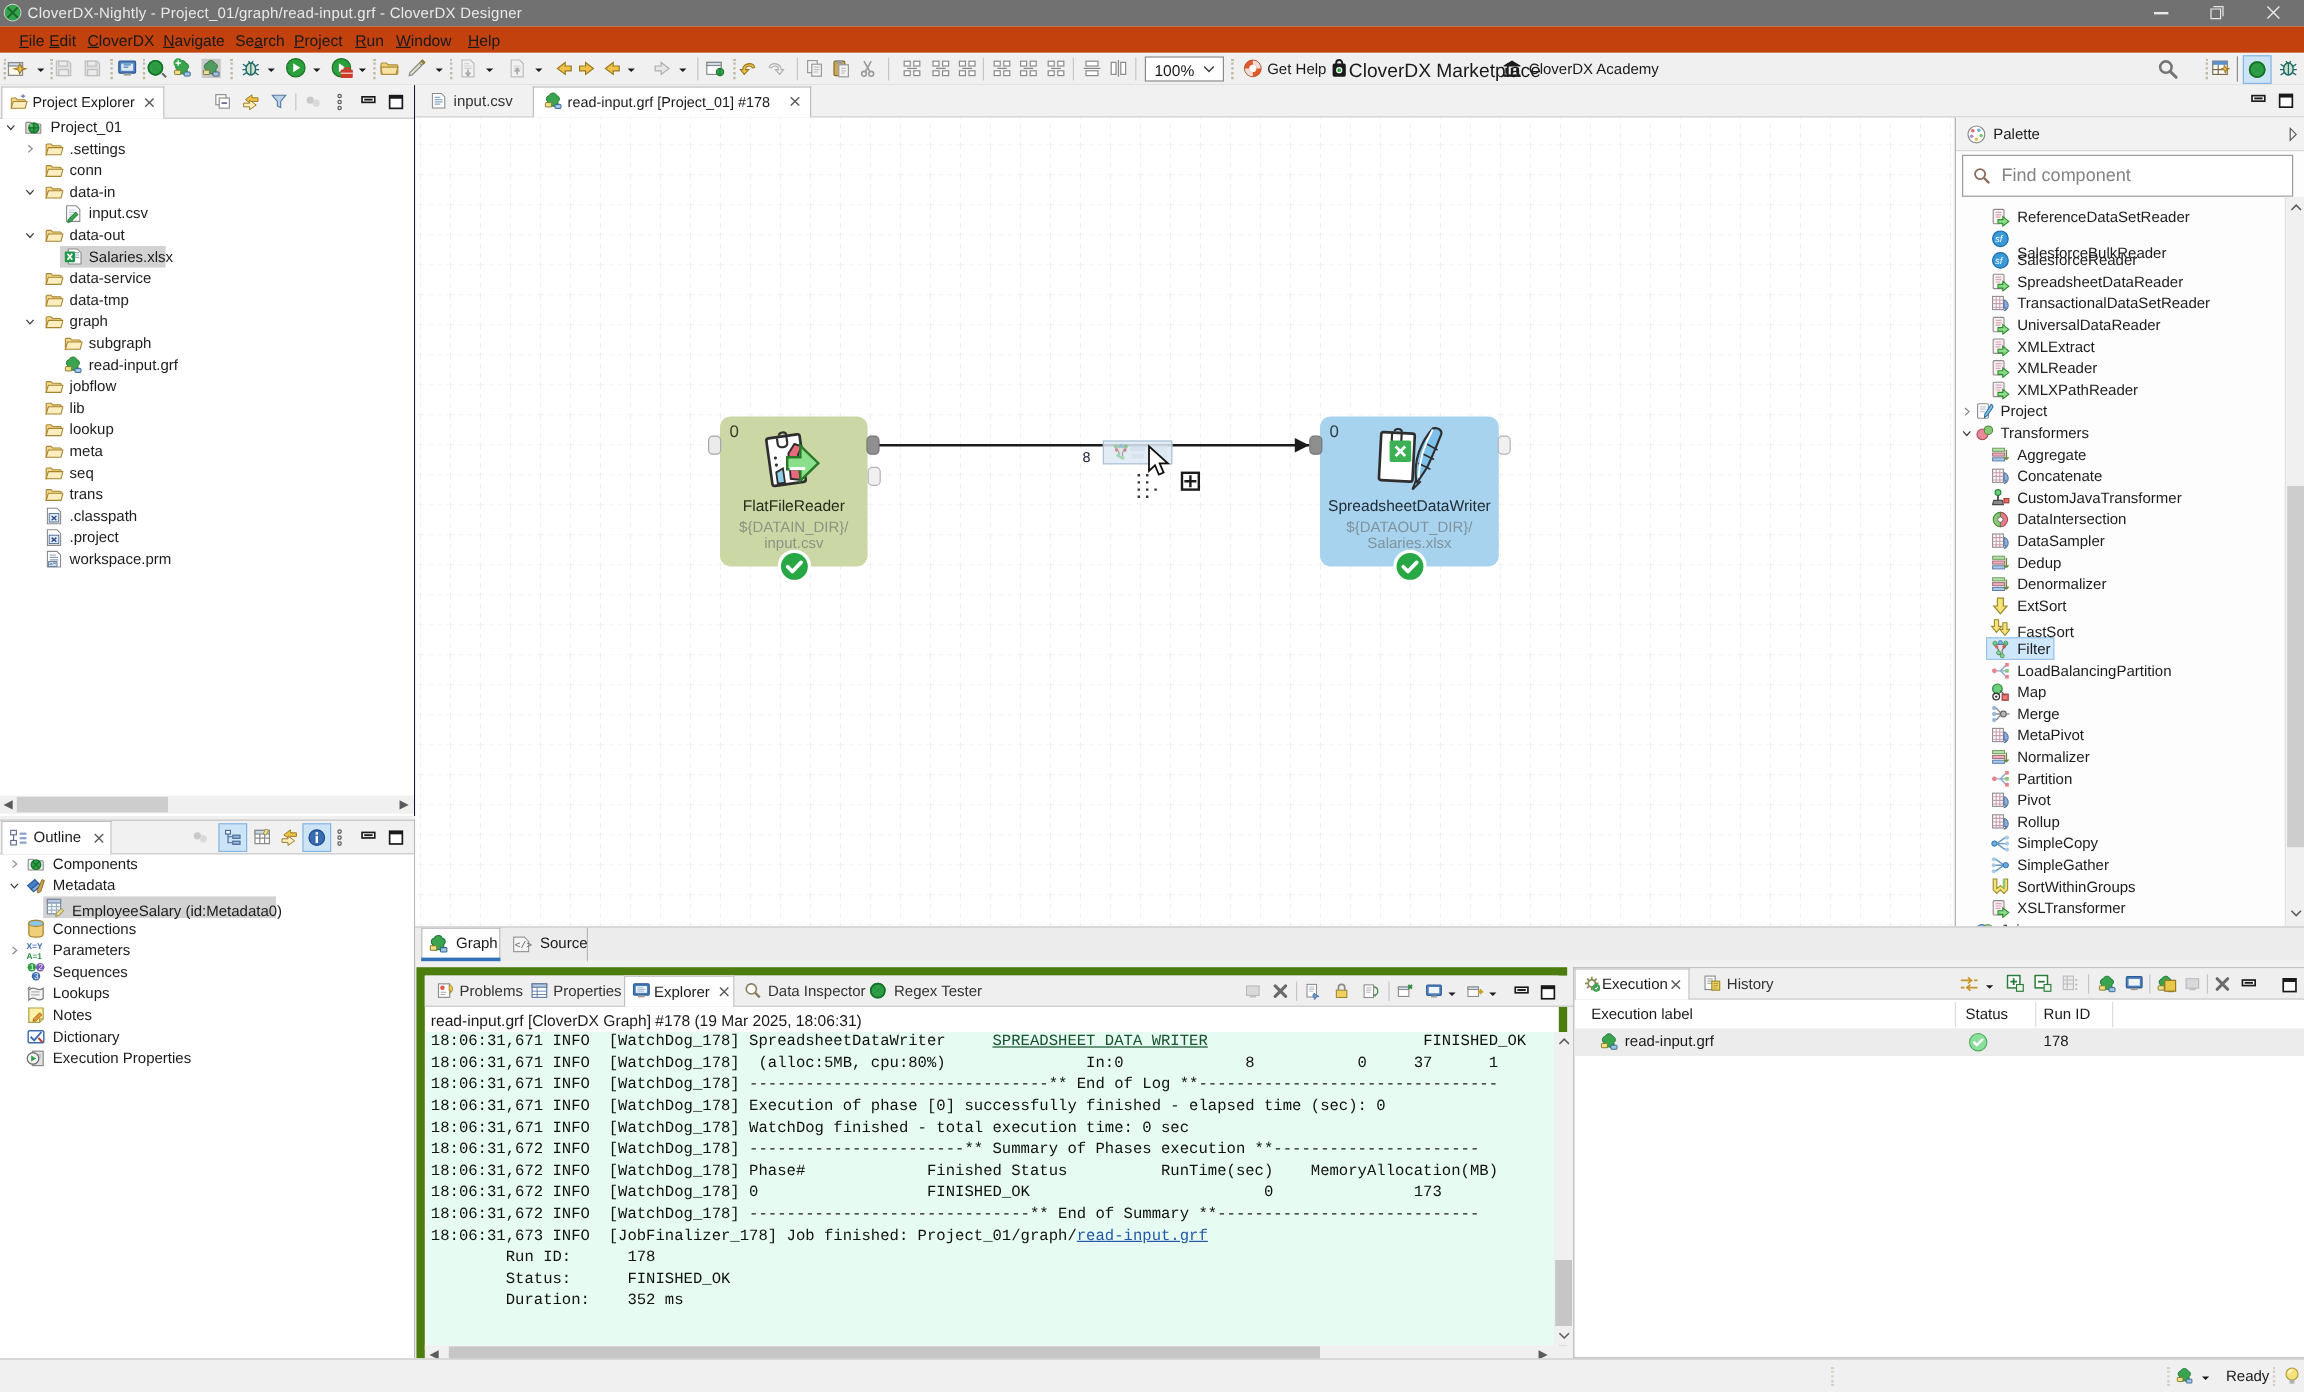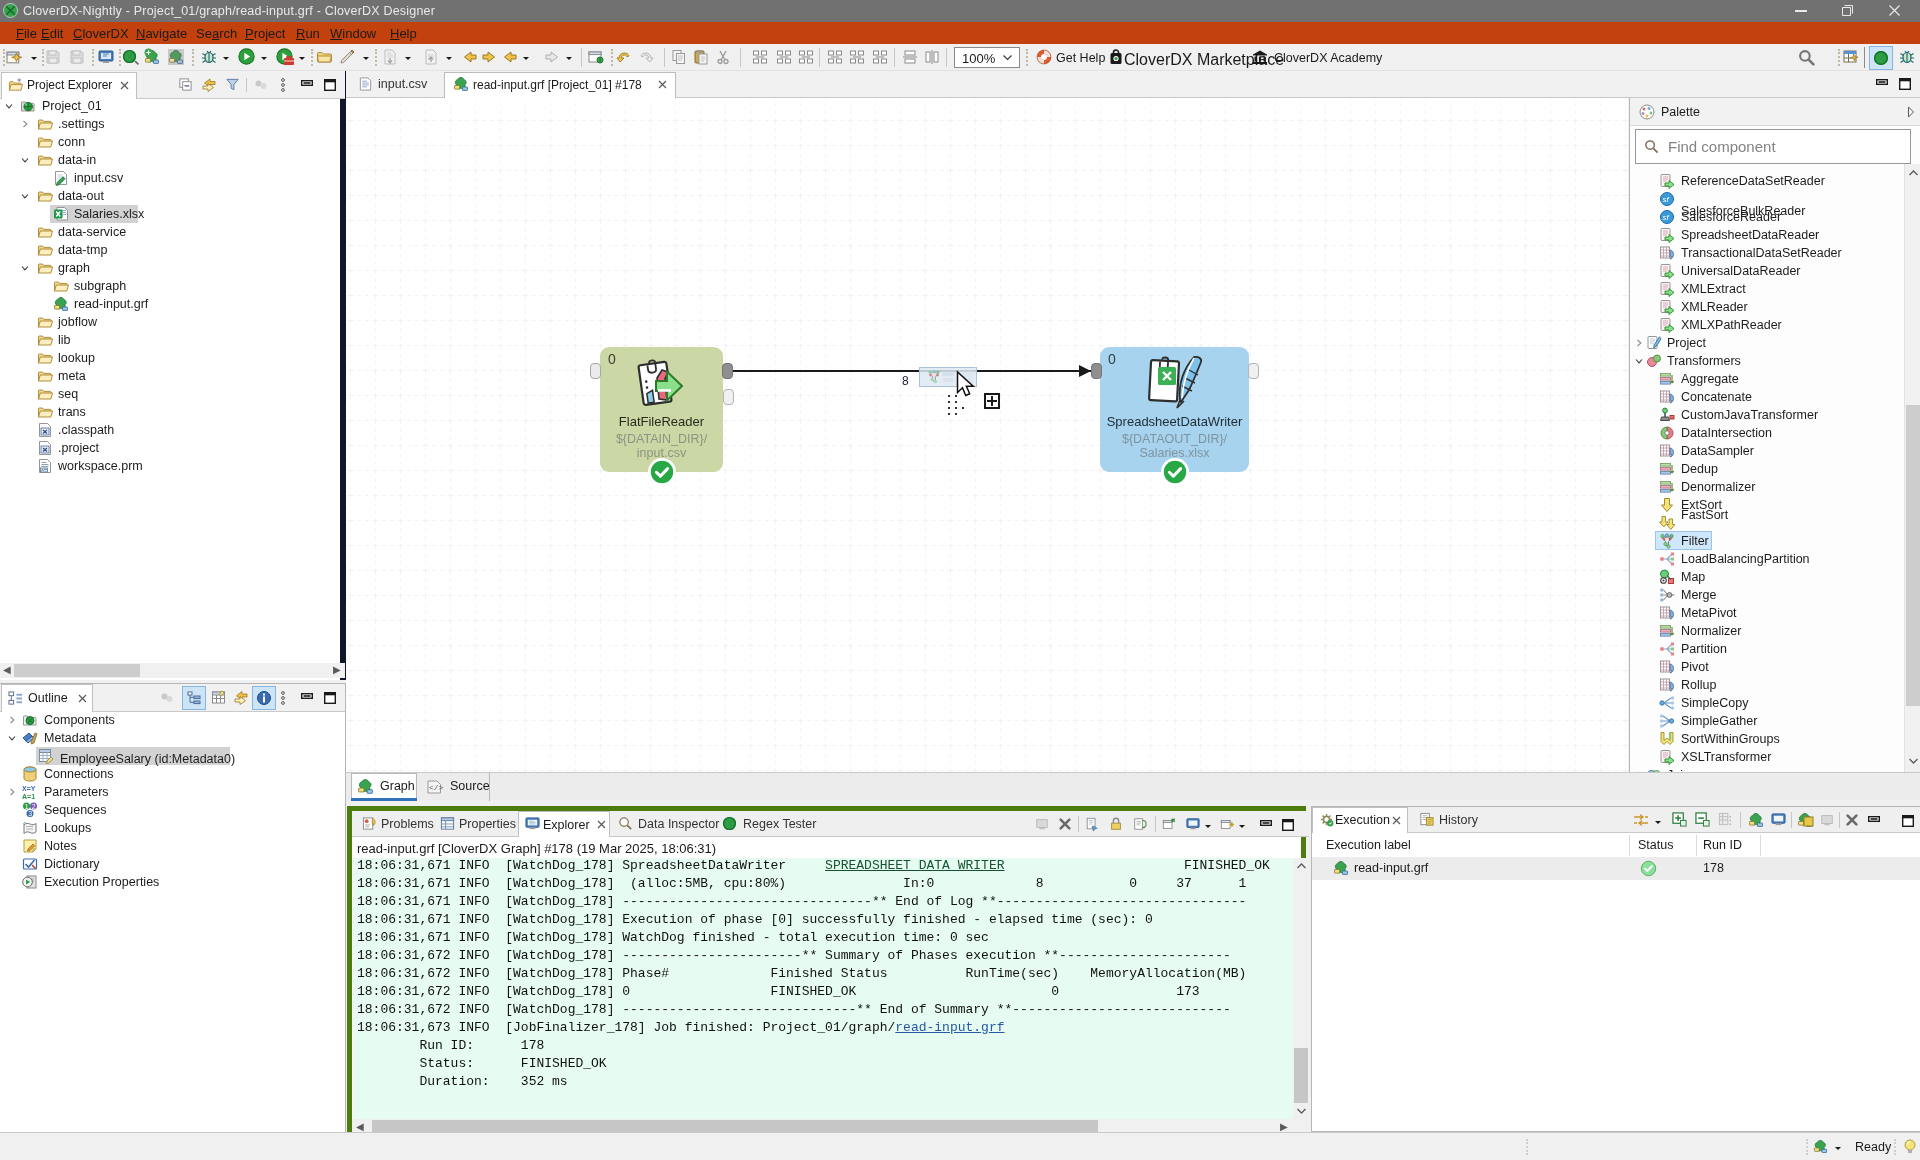--- a/index.html
+++ b/index.html
@@ -501,21 +501,21 @@
  <div class="vsep" style="left:1864px;top:3px;height:21px;background:#8a8a8a"></div>
  <div class="a" style="left:1869px;top:2px;width:24px;height:24px;background:#cde4f7;border:1px solid #84b6e0"></div>
  <svg class="a" style="left:1873px;top:6px" width="16" height="16">
       <use href="#s-cloverball"></use>
     </svg>
  <svg class="a" style="left:1899px;top:5px" width="16" height="16">
       <use href="#s-bug"></use>
     </svg>
 </div>
 
-<div class="a" style="left:0;top:71px;width:346px;height:609px;background:#fff;border-right:6px solid #0f172a">
+<div class="a" style="left:0;top:71px;width:346px;height:609px;background:#fff;border-right:1px solid #0f172a">
  <div class="a" style="left:0;top:0;width:345px;height:28px;background:#f1f1f1;border-bottom:1px solid #c9c9c9"></div>
  <div class="a" style="left:1px;top:1px;width:136px;height:27px;background:#fff;border:1px solid #c0c0c0;border-bottom:none"></div>
  <svg class="a" style="left:8px;top:7px" width="15" height="15" viewBox="0 0 16 16">
       <path d="M1.5 13V4.8c0-.4.3-.8.8-.8h3.2l1.3 1.4h6.4c.4 0 .8.3.8.8v.8z" fill="#f5d88c" stroke="#a8842e" stroke-width=".9"></path>
       <path d="M3.3 7h12.2l-1.7 6H1.5z" fill="#fceebe" stroke="#a8842e" stroke-width=".9"></path>
       <path d="M10 2.2h4M12 0.5v3.5" stroke="#7a7aa8" stroke-width="1.1"></path>
     </svg>
  <span class="a" style="left:27px;top:7px;font-size:12px">Project Explorer</span>
  <svg class="a" style="left:120px;top:10px" width="9" height="9" viewBox="0 0 9 9">
       <path d="M1 1l7 7M8 1L1 8" stroke="#5a5a5a" stroke-width="1.2"></path>
@@ -1004,21 +1004,21 @@
         <use href="#q-rows"></use>
       </svg>
       <span class="r" style="left:51px;top:380px">Denormalizer</span>
   <svg class="a" style="left:29px;top:399px" width="16" height="16">
         <use href="#q-sort"></use>
       </svg>
       <span class="r" style="left:51px;top:398px">ExtSort</span>
   <svg class="a" style="left:29px;top:417px" width="16" height="16">
         <use href="#q-fsort"></use>
       </svg>
-      <span class="r" style="left:51px;top:408px">FastSort</span>
+      <span class="r" style="left:51px;top:420px">FastSort</span>
   <svg class="a" style="left:29px;top:435px" width="16" height="16">
         <use href="#q-filter"></use>
       </svg>
       <span class="r" style="left:51px;top:434px">Filter</span>
   <svg class="a" style="left:29px;top:453px" width="16" height="16">
         <use href="#q-part"></use>
       </svg>
       <span class="r" style="left:51px;top:452px">LoadBalancingPartition</span>
   <svg class="a" style="left:29px;top:471px" width="16" height="16">
         <use href="#q-map"></use>
@@ -1091,21 +1091,21 @@
     </svg>
  <span class="a" style="left:34px;top:6px">Graph</span>
  <div class="a" style="left:71px;top:0;width:73px;height:28px;border-right:1px solid #b9b9b9"></div>
  <svg class="a" style="left:80px;top:6px" width="17" height="15" viewBox="0 0 17 15">
       <path d="M2 2h9l3.5 3.5V14H2z" fill="#f4f4f4" stroke="#9a9a9a"></path>
       <text x="3" y="11" font-size="8" fill="#5a5a5a" font-family="Liberation Mono">&lt;/&gt;</text>
     </svg>
  <span class="a" style="left:104px;top:6px">Source</span>
 </div>
 
-<div class="a" style="left:347px;top:806px;width:959px;height:326px;background:#fff;border:5px solid #4d7c0f">
+<div class="a" style="left:347px;top:806px;width:959px;height:326px;background:#fff;border:7px solid #4d7c0f">
  <div class="a" style="left:0;top:0;width:957px;height:26px;background:#efefef;border-bottom:1px solid #c9c9c9"></div>
  <svg class="a" style="left:10px;top:5px" width="15" height="15" viewBox="0 0 16 16">
       <rect x="1.5" y="2" width="10" height="12" fill="#fff" stroke="#8a8a8a"></rect>
       <circle cx="5" cy="5.5" r="2" fill="#e05a4a"></circle>
       <path d="M3.5 9.5h5M3.5 11.5h4" stroke="#aaa"></path>
       <path d="M11 3c2 0 3 1.5 3 3.5S13 10 11 10l1.5-1.8H11z" fill="#f0c84a" stroke="#9a7820" stroke-width=".7"></path>
     </svg>
  <span class="a" style="left:29px;top:6px;color:#333">Problems</span>
  <svg class="a" style="left:88px;top:5px" width="15" height="15" viewBox="0 0 16 16">
       <rect x="1.5" y="2" width="13" height="12" fill="#fff" stroke="#5a7aa0"></rect>

